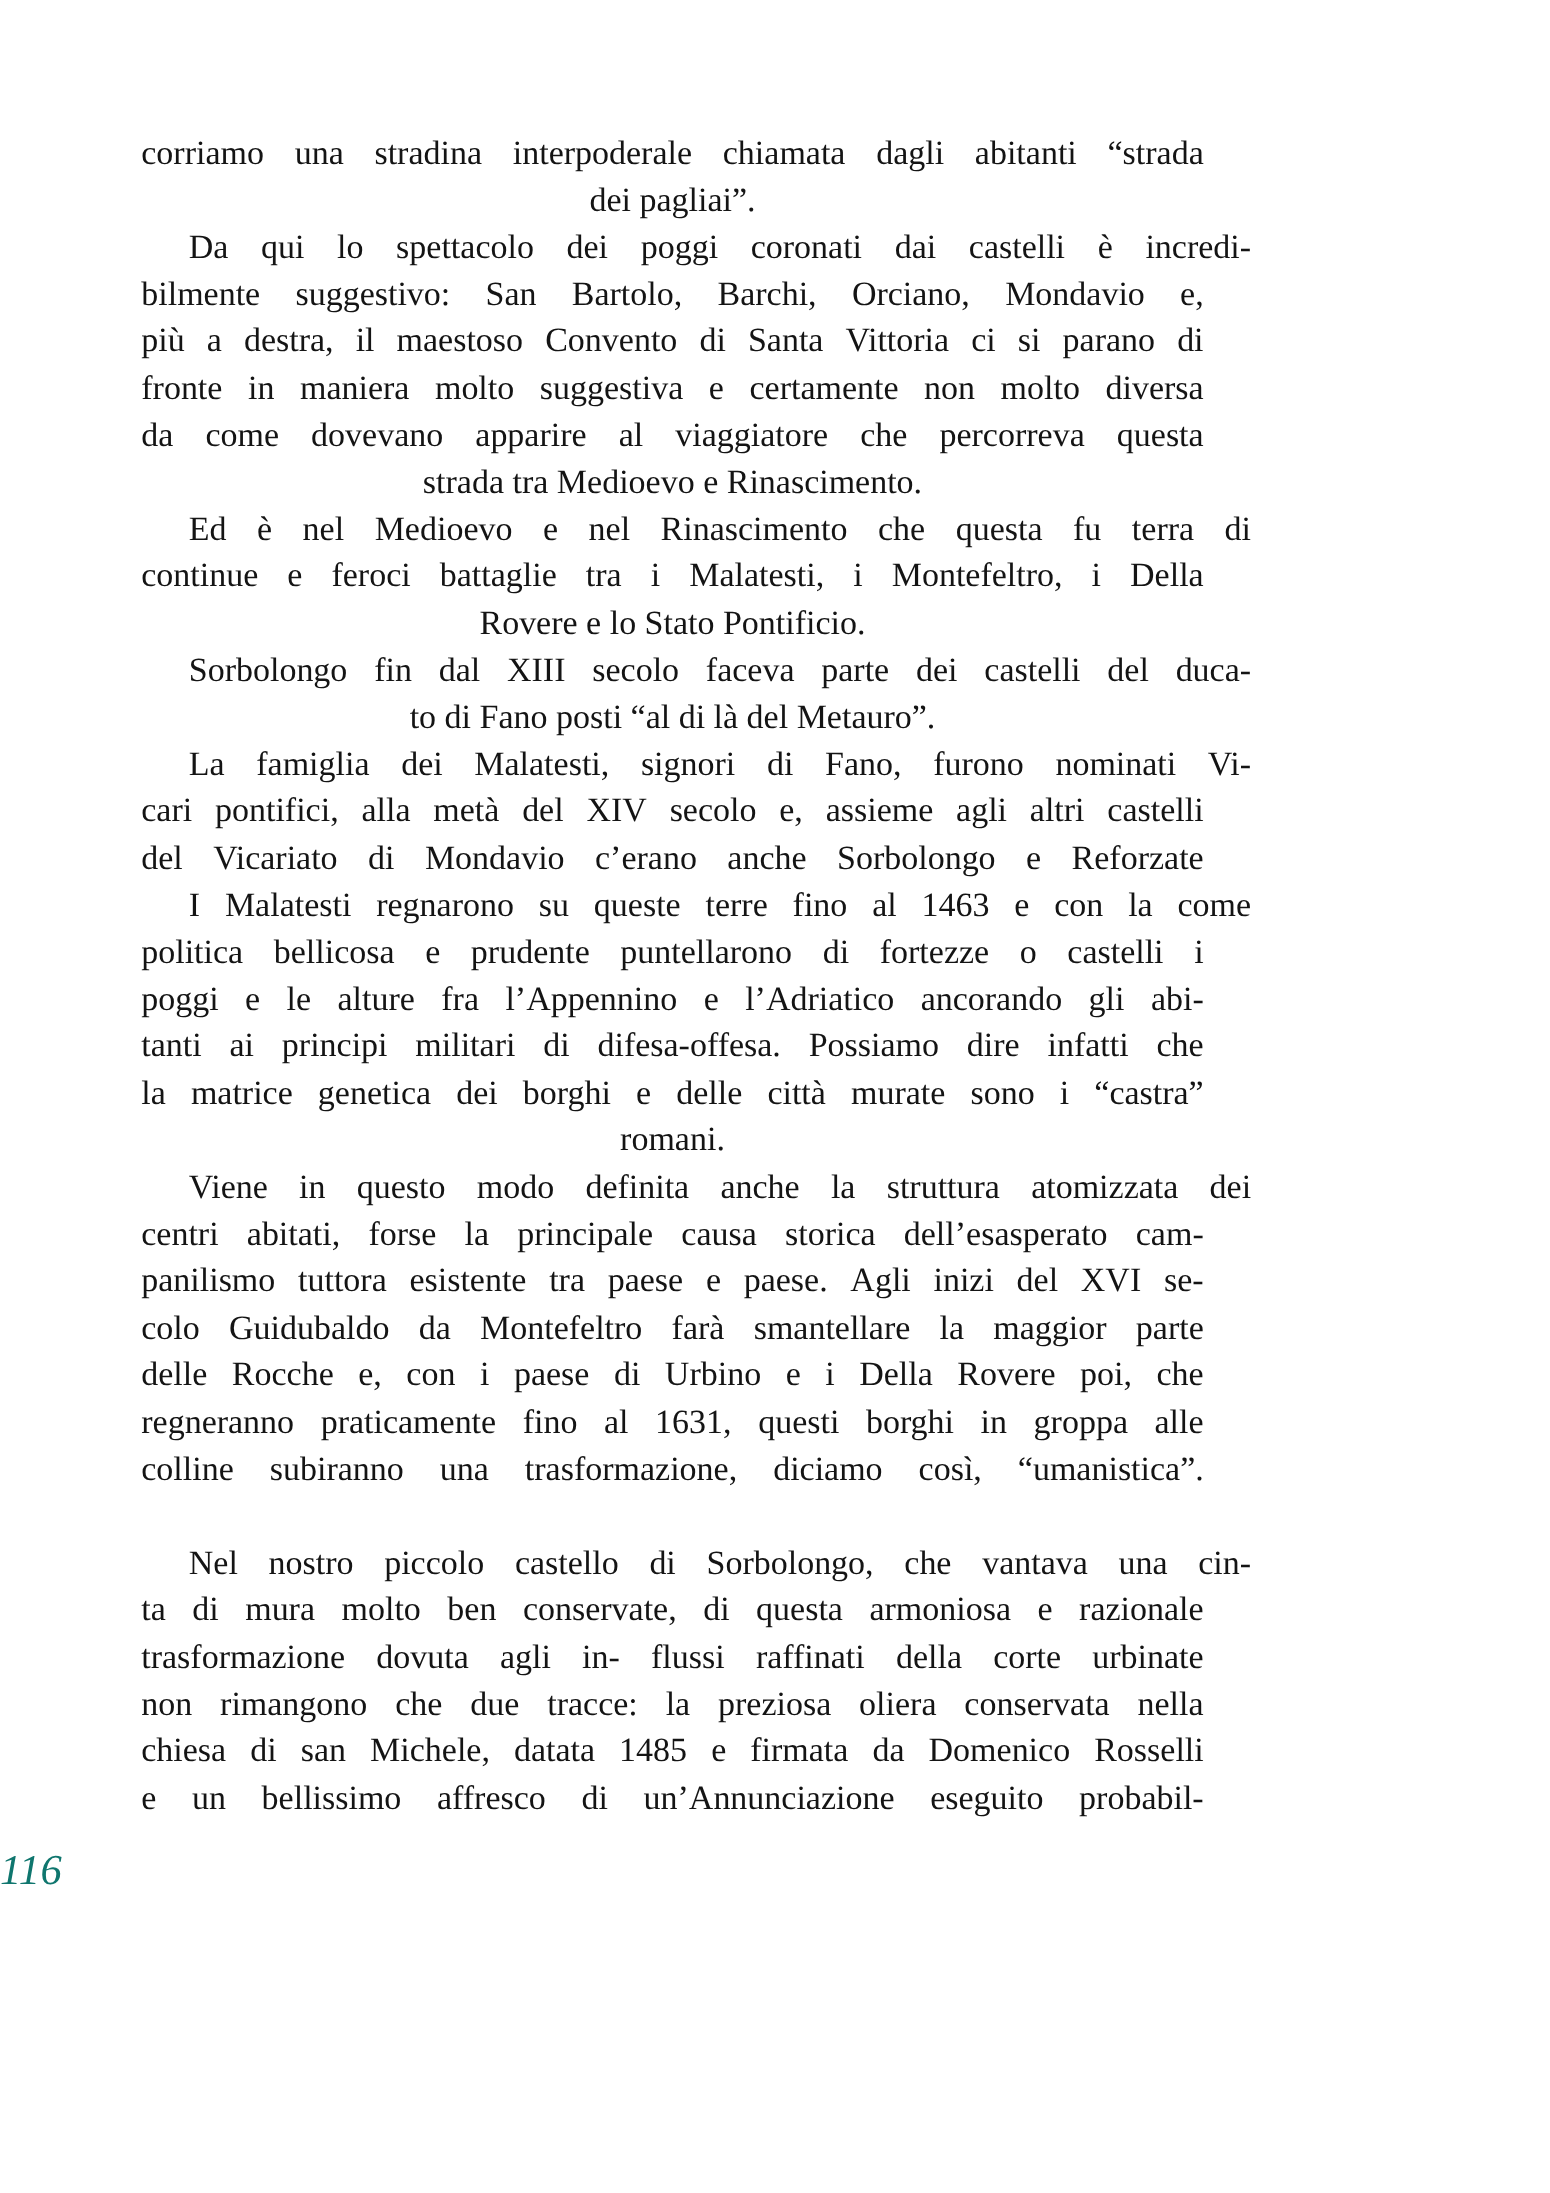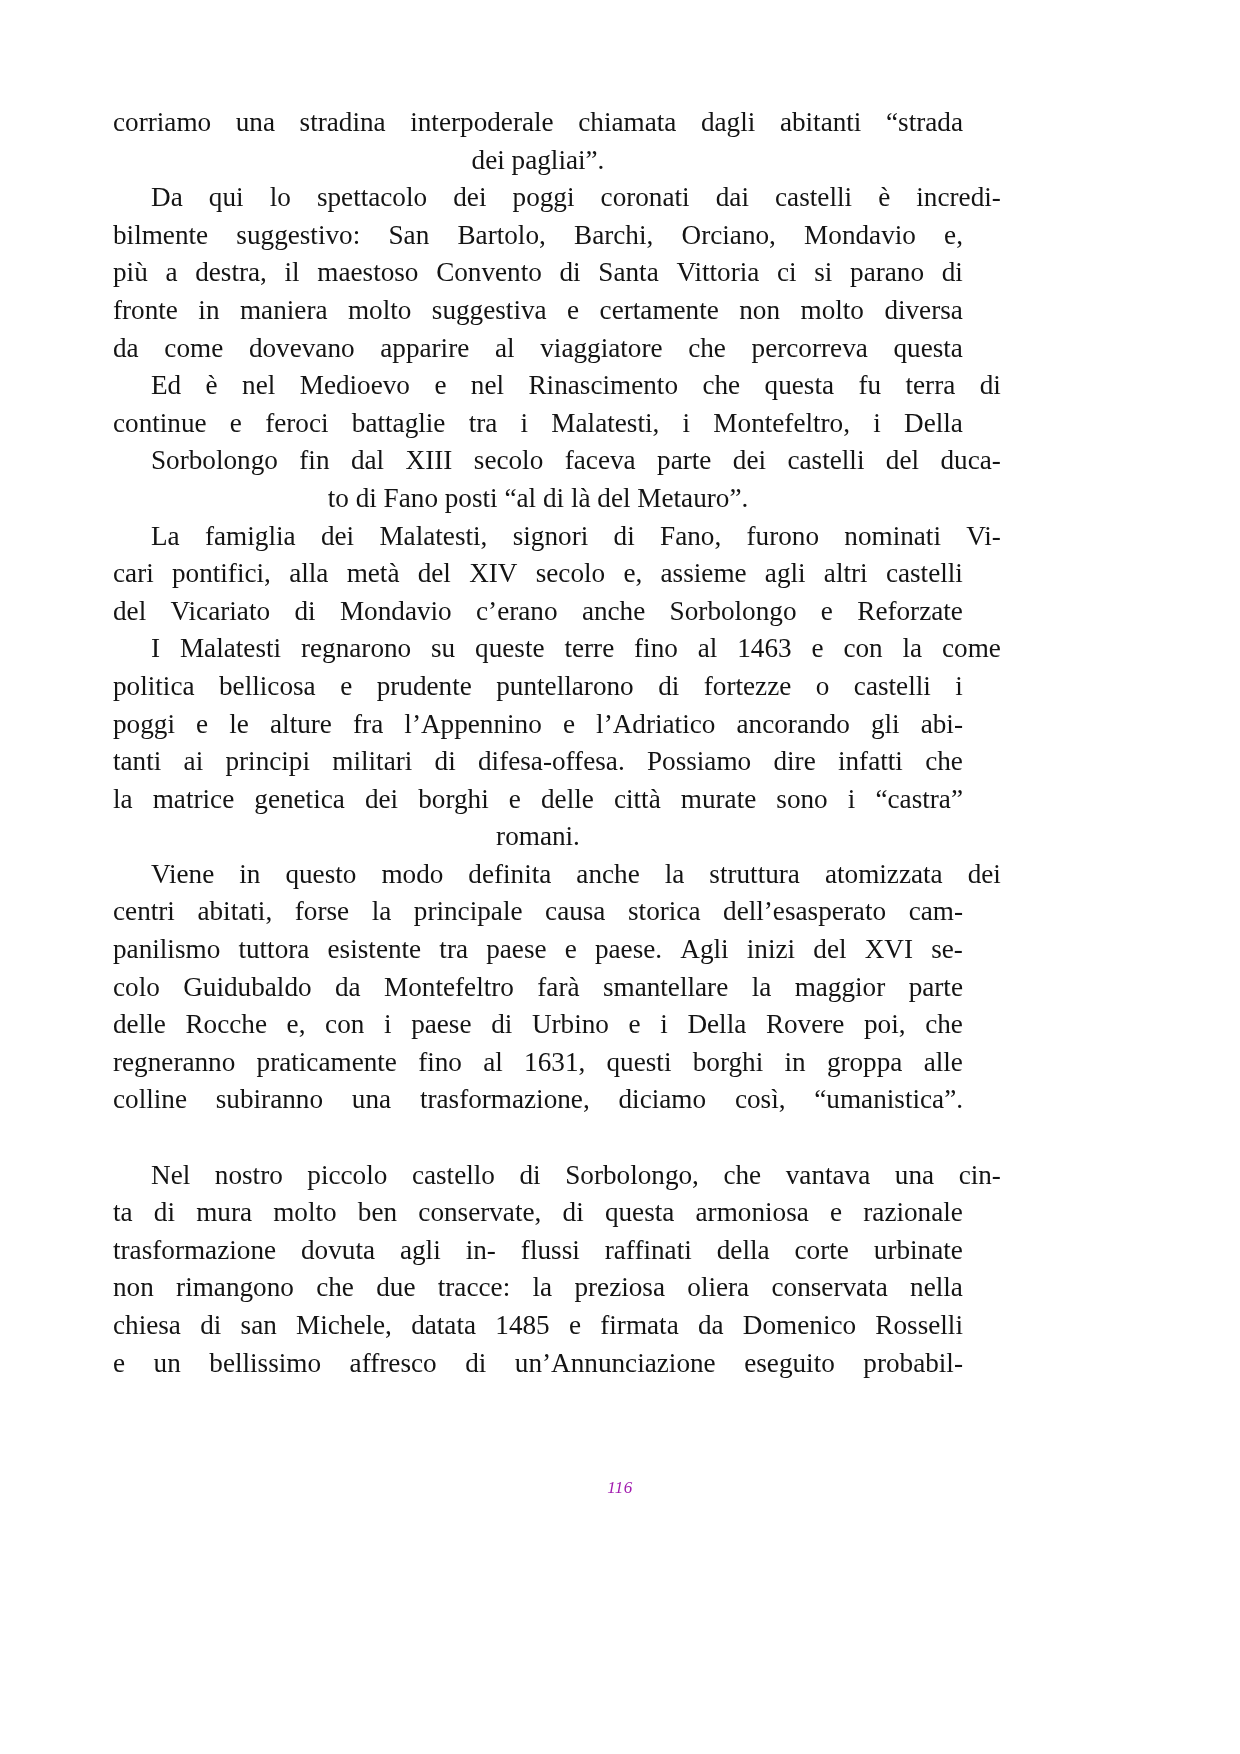--- a/index.html
+++ b/index.html
@@ -69,25 +69,25 @@
   .spacer-line {
     display: block;
     height: 37.6px;
   }
 
   .page-number {
     position: absolute;
     left: 0;
     top: 1478px;
     width: 1240px;
-    text-align: center;
-    font-size: 17px;
+    text-align: left;
+    font-size: 34px;
     font-style: italic;
     letter-spacing: 0.5px;
-    color: #a21caf;
+    color: #0f766e;
   }
 </style>
 </head>
 <body>
 
 <div class="page">
 
   <div class="text-block" id="body-text-block">
       <div class="line just">
         <span>corriamo</span>
@@ -154,20 +154,21 @@
         <span>da</span>
         <span>come</span>
         <span>dovevano</span>
         <span>apparire</span>
         <span>al</span>
         <span>viaggiatore</span>
         <span>che</span>
         <span>percorreva</span>
         <span>questa</span>
       </div>
+      <div class="line flush">strada tra Medioevo e Rinascimento.</div>
       <div class="line just indent">
         <span>Ed</span>
         <span>è</span>
         <span>nel</span>
         <span>Medioevo</span>
         <span>e</span>
         <span>nel</span>
         <span>Rinascimento</span>
         <span>che</span>
         <span>questa</span>
@@ -181,20 +182,21 @@
         <span>feroci</span>
         <span>battaglie</span>
         <span>tra</span>
         <span>i</span>
         <span>Malatesti,</span>
         <span>i</span>
         <span>Montefeltro,</span>
         <span>i</span>
         <span>Della</span>
       </div>
+      <div class="line flush">Rovere e lo Stato Pontificio.</div>
       <div class="line just indent">
         <span>Sorbolongo</span>
         <span>fin</span>
         <span>dal</span>
         <span>XIII</span>
         <span>secolo</span>
         <span>faceva</span>
         <span>parte</span>
         <span>dei</span>
         <span>castelli</span>

